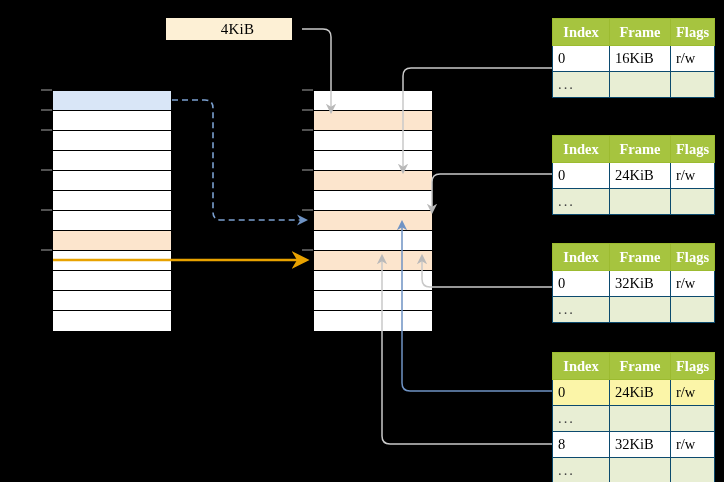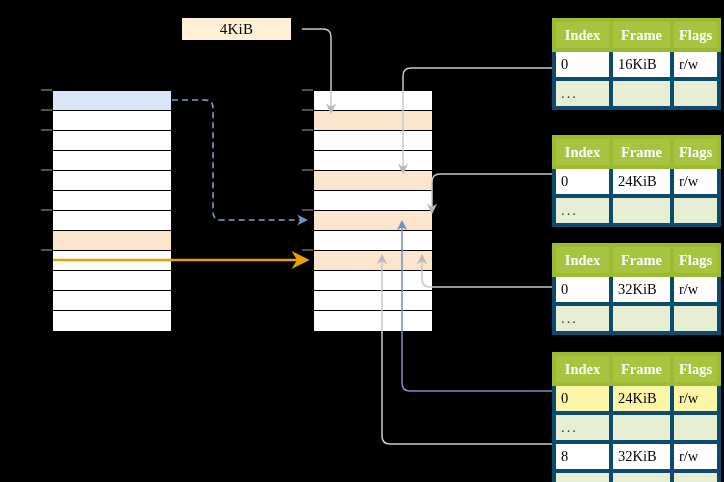--- a/index.html
+++ b/index.html
@@ -15,21 +15,21 @@
   .cell.peach{background:#fce5cd;}
 
   
   .labelbox{position:absolute;background:#fdf0d5;border:none;
             display:flex;align-items:center;justify-content:center;
             font-size:15px;color:#000;letter-spacing:.2px;}
 
   
   .ptable{position:absolute;border-collapse:collapse;
           border:1.6px solid #9cbb30;background:#fff;}
-  .ptable td,.ptable th{border:4px solid #0c4a6e;box-sizing:border-box;
+  .ptable td,.ptable th{border:1px solid #0c4a6e;box-sizing:border-box;
           font-weight:normal;padding:0 5px;font-size:14.5px;
           color:#000;text-align:left;height:25px;line-height:25px;
           white-space:nowrap;overflow:hidden;}
   .ptable th{background:#a6c43f;color:#fff;font-weight:bold;height:26px;
           line-height:26px;font-size:14.5px;text-align:center;
           border-color:#9cbb30;}
   .ptable td.c0{width:57px;}
   .ptable td.c1{width:61px;margin-left:48px;}
   .ptable td.c2{width:32px;}
   .ptable tr.ell td{background:#e8eed4;color:#444;letter-spacing:2px;}
@@ -68,21 +68,21 @@
       <div class="cell peach" style="height: 20px;"></div>
       <div class="cell" style="height: 20px;"></div>
       <div class="cell peach" style="height: 20px;"></div>
       <div class="cell" style="height: 20px;"></div>
       <div class="cell peach" style="height: 20px;"></div>
       <div class="cell" style="height: 20px;"></div>
       <div class="cell" style="height: 20px;"></div>
       <div class="cell" style="height: 20px;"></div>
     </div>
 
-  <div class="labelbox" style="left:182px;top:18px;width:109px;height:22px;">
+  <div class="labelbox" style="left:166px;top:18px;width:109px;height:22px;padding-left:17px;">
     <span>4KiB</span>
   </div>
 
   <div id="tables-host">
       <table class="ptable" style="left: 552px; top: 18px;">
         <thead>
           <tr>
             <th class="c0">Index</th>
             <th class="c1">Frame</th>
             <th class="c2">Flags</th>

